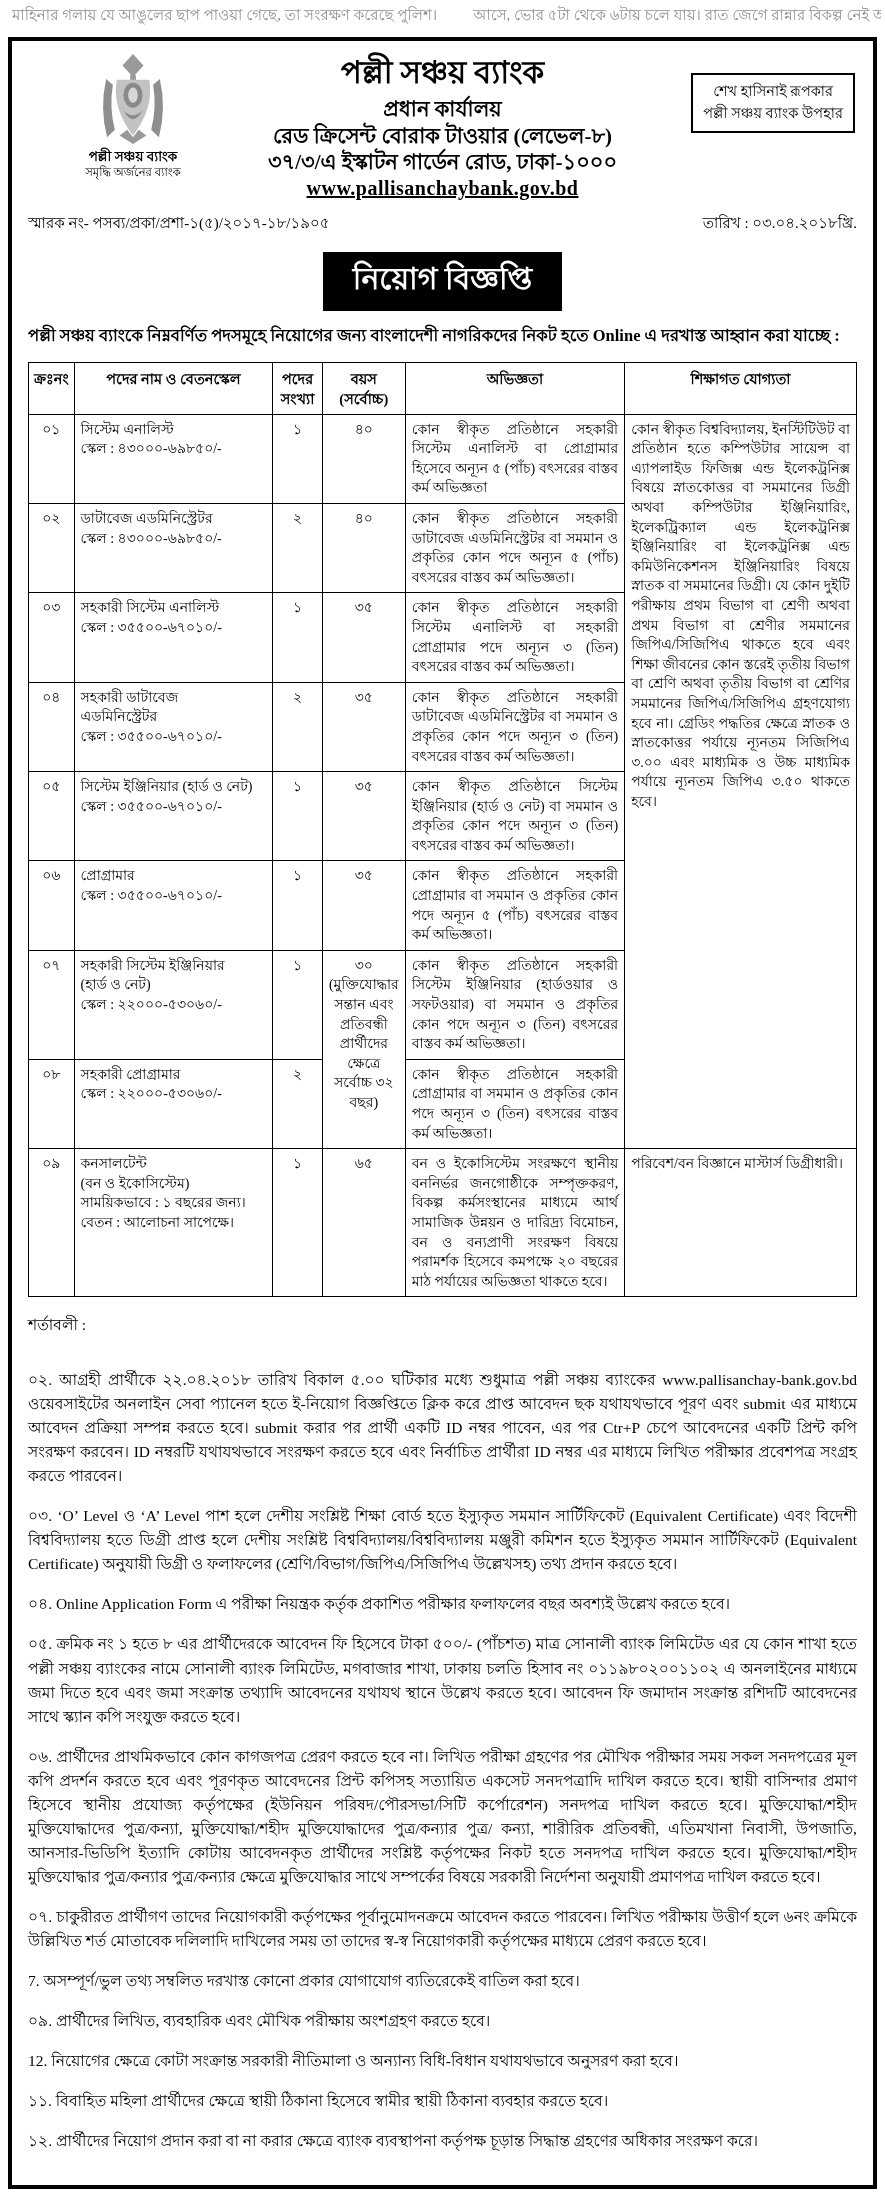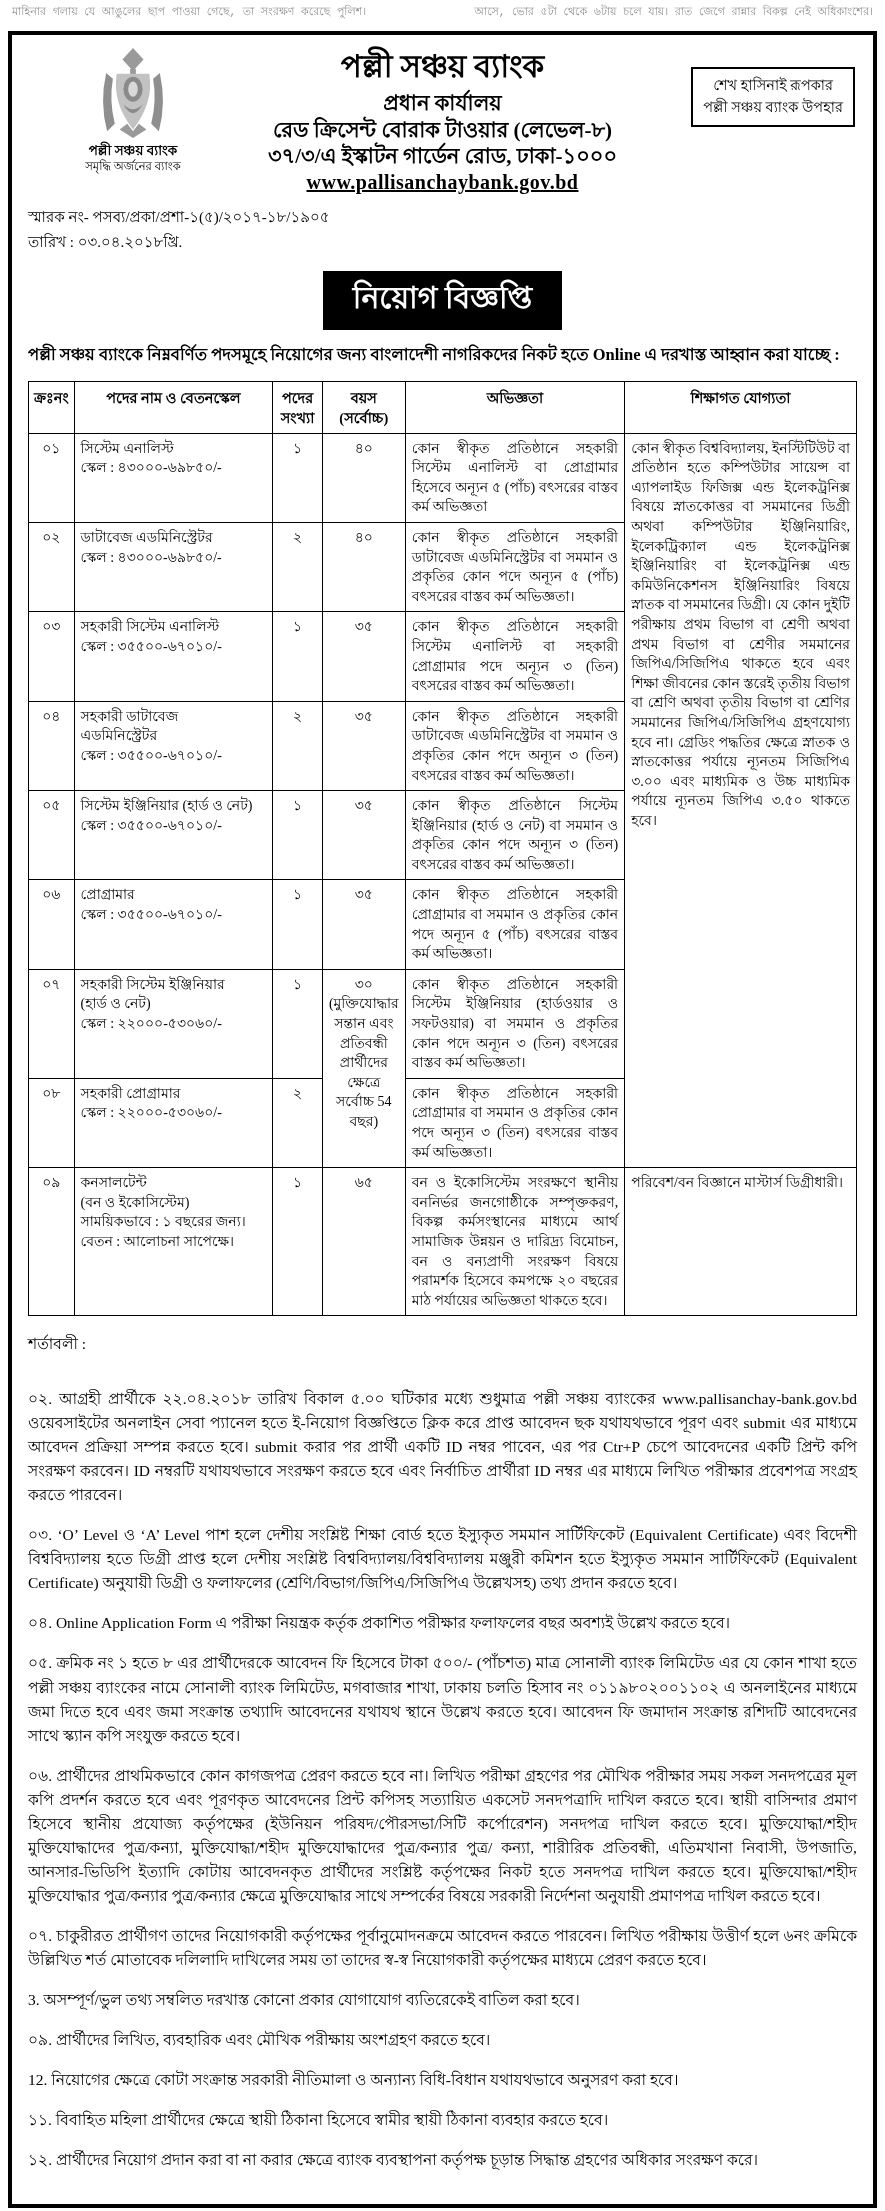--- a/index.html
+++ b/index.html
@@ -4,39 +4,39 @@
 <style>
   * { box-sizing: border-box; }
   html, body { margin: 0; padding: 0; background: #f2f2f2; }
   .page {
     width: 885px; min-height: 2211px; margin: 0 auto; background: #ffffff;
     font-family: "Liberation Serif", "DejaVu Serif", serif; color: #000;
     padding: 2px 4px 30px;
   }
   .top-strip {
     display: flex; justify-content: space-between; gap: 36px;
-    color: #8f8f8f; font-size: 11px; padding: 1px 8px 5px; overflow: hidden; white-space: nowrap; font-family: Liberation Mono, monospace;
+    color: #8f8f8f; font-size: 15px; padding: 1px 8px 5px; overflow: hidden; white-space: nowrap;
   }
   .notice-box { border: 4px solid #000; margin: 4px 4px 0; padding: 12px 16px 16px; background: #fff; }
 
   
   .header { position: relative; min-height: 150px; }
   .logo-wrap { position: absolute; left: 26px; top: 0; width: 158px; text-align: center; }
   .logo-caption1 { font-size: 13.5px; font-weight: bold; line-height: 1.25; }
   .logo-caption2 { font-size: 11.5px; line-height: 1.2; }
   .title-block { text-align: center; margin: 0 190px; line-height: 1.28; }
   .bank-name { font-size: 31px; font-weight: bold; }
   .head-office { font-size: 21px; font-weight: bold; margin-top: 3px; }
   .addr { font-size: 21px; font-weight: bold; }
   .website { font-size: 20px; font-weight: bold; text-decoration: underline; letter-spacing: .5px; }
   .slogan-box {
     position: absolute; right: 2px; top: 20px; border: 2px solid #000;
     padding: 6px 10px; font-size: 14.5px; text-align: center; line-height: 1.5; white-space: nowrap;
   }
-  .memo-row { display: flex; justify-content: space-between; font-size: 15px; margin-top: 8px; flex-direction: column; }
+  .memo-row { display: flex; justify-content: space-between; font-size: 15px; margin-top: 8px; }
 
   
   .banner-wrap { text-align: center; margin: 16px 0 12px; }
   .banner { display: inline-block; background: #000; color: #fff; font-size: 30px; font-weight: bold; padding: 10px 30px 16px; line-height: 1.1; }
 
   .intro { font-size: 16.5px; font-weight: bold; margin: 2px 0 12px; text-align: justify; }
 
   
   table.jobs { width: 100%; border-collapse: collapse; font-size: 14px; line-height: 1.4; }
   table.jobs th, table.jobs td { border: 1.5px solid #000; padding: 5px 6px; vertical-align: top; }
@@ -175,21 +175,21 @@
           <td class="c-count">১</td>
           <td class="c-age">৩৫</td>
           <td class="c-exp just">কোন স্বীকৃত প্রতিষ্ঠানে সহকারী প্রোগ্রামার বা সমমান ও প্রকৃতির কোন পদে অন্যূন ৫ (পাঁচ) বৎসরের বাস্তব কর্ম অভিজ্ঞতা।</td>
         </tr>
         <tr>
           <td class="c-serial">০৭</td>
           <td class="c-post preline pad-tall">সহকারী সিস্টেম ইঞ্জিনিয়ার
 (হার্ড ও নেট)
 স্কেল : ২২০০০-৫৩০৬০/-</td>
           <td class="c-count">১</td>
-          <td class="c-age age-merged" rowspan="2">৩০ (মুক্তিযোদ্ধার সন্তান এবং প্রতিবন্ধী প্রার্থীদের ক্ষেত্রে সর্বোচ্চ 54 বছর)</td>
+          <td class="c-age age-merged" rowspan="2">৩০ (মুক্তিযোদ্ধার সন্তান এবং প্রতিবন্ধী প্রার্থীদের ক্ষেত্রে সর্বোচ্চ ৩২ বছর)</td>
           <td class="c-exp just">কোন স্বীকৃত প্রতিষ্ঠানে সহকারী সিস্টেম ইঞ্জিনিয়ার (হার্ডওয়ার ও সফটওয়ার) বা সমমান ও প্রকৃতির কোন পদে অন্যূন ৩ (তিন) বৎসরের বাস্তব কর্ম অভিজ্ঞতা।</td>
         </tr>
         <tr>
           <td class="c-serial">০৮</td>
           <td class="c-post preline pad-tall">সহকারী প্রোগ্রামার
 স্কেল : ২২০০০-৫৩০৬০/-</td>
           <td class="c-count">২</td>
           <td class="c-exp just">কোন স্বীকৃত প্রতিষ্ঠানে সহকারী প্রোগ্রামার বা সমমান ও প্রকৃতির কোন পদে অন্যূন ৩ (তিন) বৎসরের বাস্তব কর্ম অভিজ্ঞতা।</td>
         </tr>
         <tr>
@@ -207,21 +207,21 @@
     </table>
 
     <div class="conditions">
       <p class="cond-heading">শর্তাবলী :</p>
       <p class="cond-item">০২. আগ্রহী প্রার্থীকে ২২.০৪.২০১৮ তারিখ বিকাল ৫.০০ ঘটিকার মধ্যে শুধুমাত্র পল্লী সঞ্চয় ব্যাংকের www.pallisanchay-bank.gov.bd ওয়েবসাইটের অনলাইন সেবা প্যানেল হতে ই-নিয়োগ বিজ্ঞপ্তিতে ক্লিক করে প্রাপ্ত আবেদন ছক যথাযথভাবে পূরণ এবং submit এর মাধ্যমে আবেদন প্রক্রিয়া সম্পন্ন করতে হবে। submit করার পর প্রার্থী একটি ID নম্বর পাবেন, এর পর Ctr+P চেপে আবেদনের একটি প্রিন্ট কপি সংরক্ষণ করবেন। ID নম্বরটি যথাযথভাবে সংরক্ষণ করতে হবে এবং নির্বাচিত প্রার্থীরা ID নম্বর এর মাধ্যমে লিখিত পরীক্ষার প্রবেশপত্র সংগ্রহ করতে পারবেন।</p>
       <p class="cond-item">০৩. ‘O’ Level ও ‘A’ Level পাশ হলে দেশীয় সংশ্লিষ্ট শিক্ষা বোর্ড হতে ইস্যুকৃত সমমান সার্টিফিকেট (Equivalent Certificate) এবং বিদেশী বিশ্ববিদ্যালয় হতে ডিগ্রী প্রাপ্ত হলে দেশীয় সংশ্লিষ্ট বিশ্ববিদ্যালয়/বিশ্ববিদ্যালয় মঞ্জুরী কমিশন হতে ইস্যুকৃত সমমান সার্টিফিকেট (Equivalent Certificate) অনুযায়ী ডিগ্রী ও ফলাফলের (শ্রেণি/বিভাগ/জিপিএ/সিজিপিএ উল্লেখসহ) তথ্য প্রদান করতে হবে।</p>
       <p class="cond-item">০৪. Online Application Form এ পরীক্ষা নিয়ন্ত্রক কর্তৃক প্রকাশিত পরীক্ষার ফলাফলের বছর অবশ্যই উল্লেখ করতে হবে।</p>
       <p class="cond-item">০৫. ক্রমিক নং ১ হতে ৮ এর প্রার্থীদেরকে আবেদন ফি হিসেবে টাকা ৫০০/- (পাঁচশত) মাত্র সোনালী ব্যাংক লিমিটেড এর যে কোন শাখা হতে পল্লী সঞ্চয় ব্যাংকের নামে সোনালী ব্যাংক লিমিটেড, মগবাজার শাখা, ঢাকায় চলতি হিসাব নং ০১১৯৮০২০০১১০২ এ অনলাইনের মাধ্যমে জমা দিতে হবে এবং জমা সংক্রান্ত তথ্যাদি আবেদনের যথাযথ স্থানে উল্লেখ করতে হবে। আবেদন ফি জমাদান সংক্রান্ত রশিদটি আবেদনের সাথে স্ক্যান কপি সংযুক্ত করতে হবে।</p>
       <p class="cond-item">০৬. প্রার্থীদের প্রাথমিকভাবে কোন কাগজপত্র প্রেরণ করতে হবে না। লিখিত পরীক্ষা গ্রহণের পর মৌখিক পরীক্ষার সময় সকল সনদপত্রের মূল কপি প্রদর্শন করতে হবে এবং পূরণকৃত আবেদনের প্রিন্ট কপিসহ সত্যায়িত একসেট সনদপত্রাদি দাখিল করতে হবে। স্থায়ী বাসিন্দার প্রমাণ হিসেবে স্থানীয় প্রযোজ্য কর্তৃপক্ষের (ইউনিয়ন পরিষদ/পৌরসভা/সিটি কর্পোরেশন) সনদপত্র দাখিল করতে হবে। মুক্তিযোদ্ধা/শহীদ মুক্তিযোদ্ধাদের পুত্র/কন্যা, মুক্তিযোদ্ধা/শহীদ মুক্তিযোদ্ধাদের পুত্র/কন্যার পুত্র/ কন্যা, শারীরিক প্রতিবন্ধী, এতিমখানা নিবাসী, উপজাতি, আনসার-ভিডিপি ইত্যাদি কোটায় আবেদনকৃত প্রার্থীদের সংশ্লিষ্ট কর্তৃপক্ষের নিকট হতে সনদপত্র দাখিল করতে হবে। মুক্তিযোদ্ধা/শহীদ মুক্তিযোদ্ধার পুত্র/কন্যার পুত্র/কন্যার ক্ষেত্রে মুক্তিযোদ্ধার সাথে সম্পর্কের বিষয়ে সরকারী নির্দেশনা অনুযায়ী প্রমাণপত্র দাখিল করতে হবে।</p>
       <p class="cond-item">০৭. চাকুরীরত প্রার্থীগণ তাদের নিয়োগকারী কর্তৃপক্ষের পূর্বানুমোদনক্রমে আবেদন করতে পারবেন। লিখিত পরীক্ষায় উত্তীর্ণ হলে ৬নং ক্রমিকে উল্লিখিত শর্ত মোতাবেক দলিলাদি দাখিলের সময় তা তাদের স্ব-স্ব নিয়োগকারী কর্তৃপক্ষের মাধ্যমে প্রেরণ করতে হবে।</p>
-      <p class="cond-item">3. অসম্পূর্ণ/ভুল তথ্য সম্বলিত দরখাস্ত কোনো প্রকার যোগাযোগ ব্যতিরেকেই বাতিল করা হবে।</p>
+      <p class="cond-item">7. অসম্পূর্ণ/ভুল তথ্য সম্বলিত দরখাস্ত কোনো প্রকার যোগাযোগ ব্যতিরেকেই বাতিল করা হবে।</p>
       <p class="cond-item">০৯. প্রার্থীদের লিখিত, ব্যবহারিক এবং মৌখিক পরীক্ষায় অংশগ্রহণ করতে হবে।</p>
       <p class="cond-item">12. নিয়োগের ক্ষেত্রে কোটা সংক্রান্ত সরকারী নীতিমালা ও অন্যান্য বিধি-বিধান যথাযথভাবে অনুসরণ করা হবে।</p>
       <p class="cond-item">১১. বিবাহিত মহিলা প্রার্থীদের ক্ষেত্রে স্থায়ী ঠিকানা হিসেবে স্বামীর স্থায়ী ঠিকানা ব্যবহার করতে হবে।</p>
       <p class="cond-item">১২. প্রার্থীদের নিয়োগ প্রদান করা বা না করার ক্ষেত্রে ব্যাংক ব্যবস্থাপনা কর্তৃপক্ষ চূড়ান্ত সিদ্ধান্ত গ্রহণের অধিকার সংরক্ষণ করে।</p>
     </div>
 
   </div>
 </div>
 
 </body></html>

